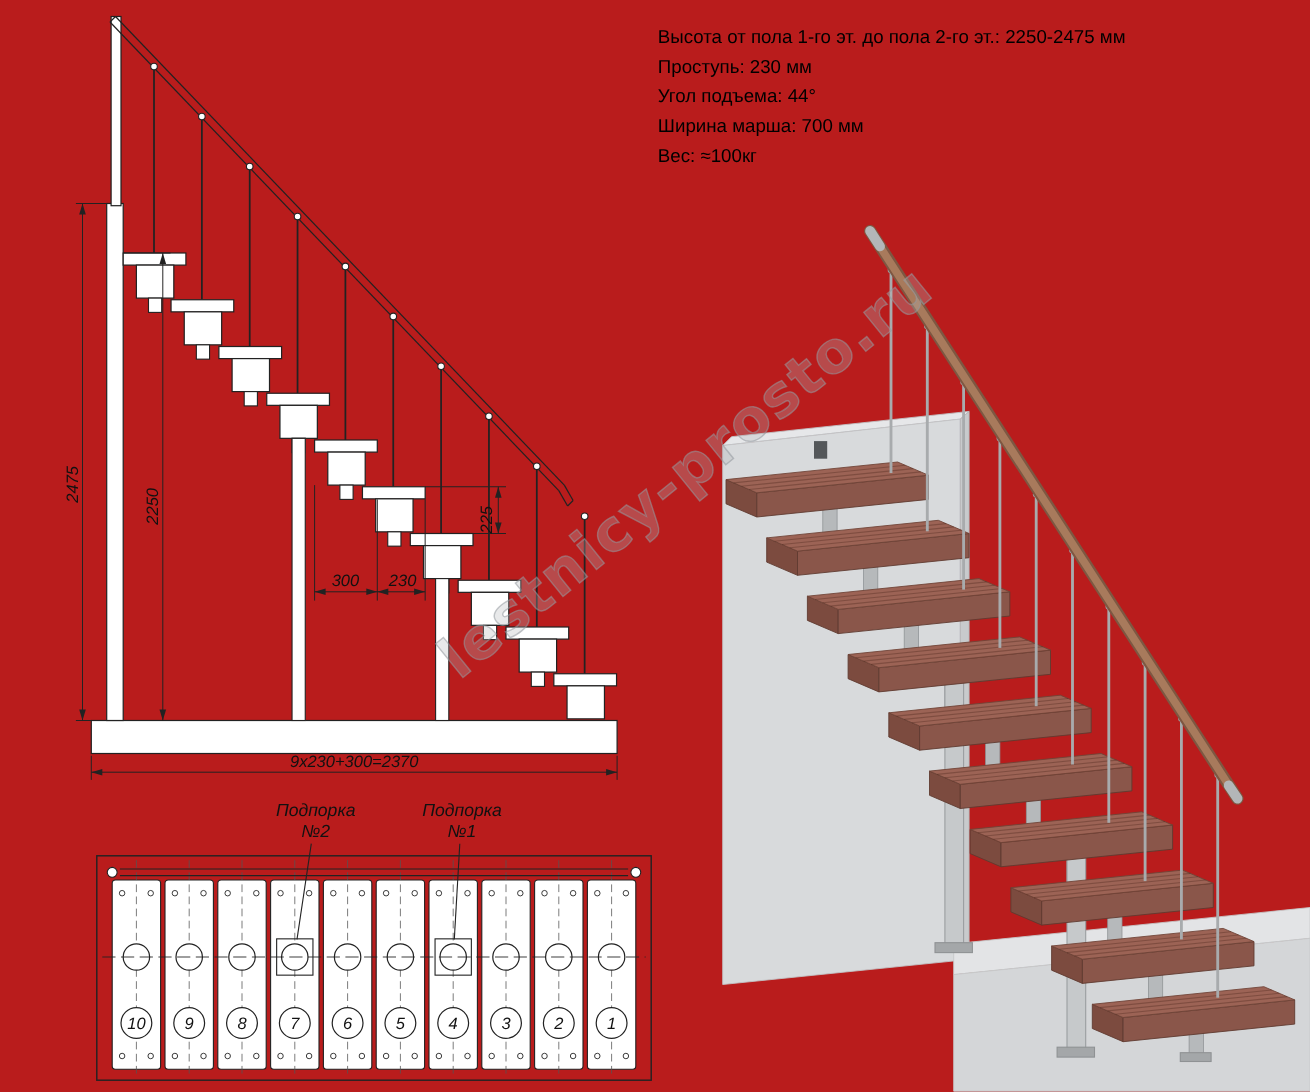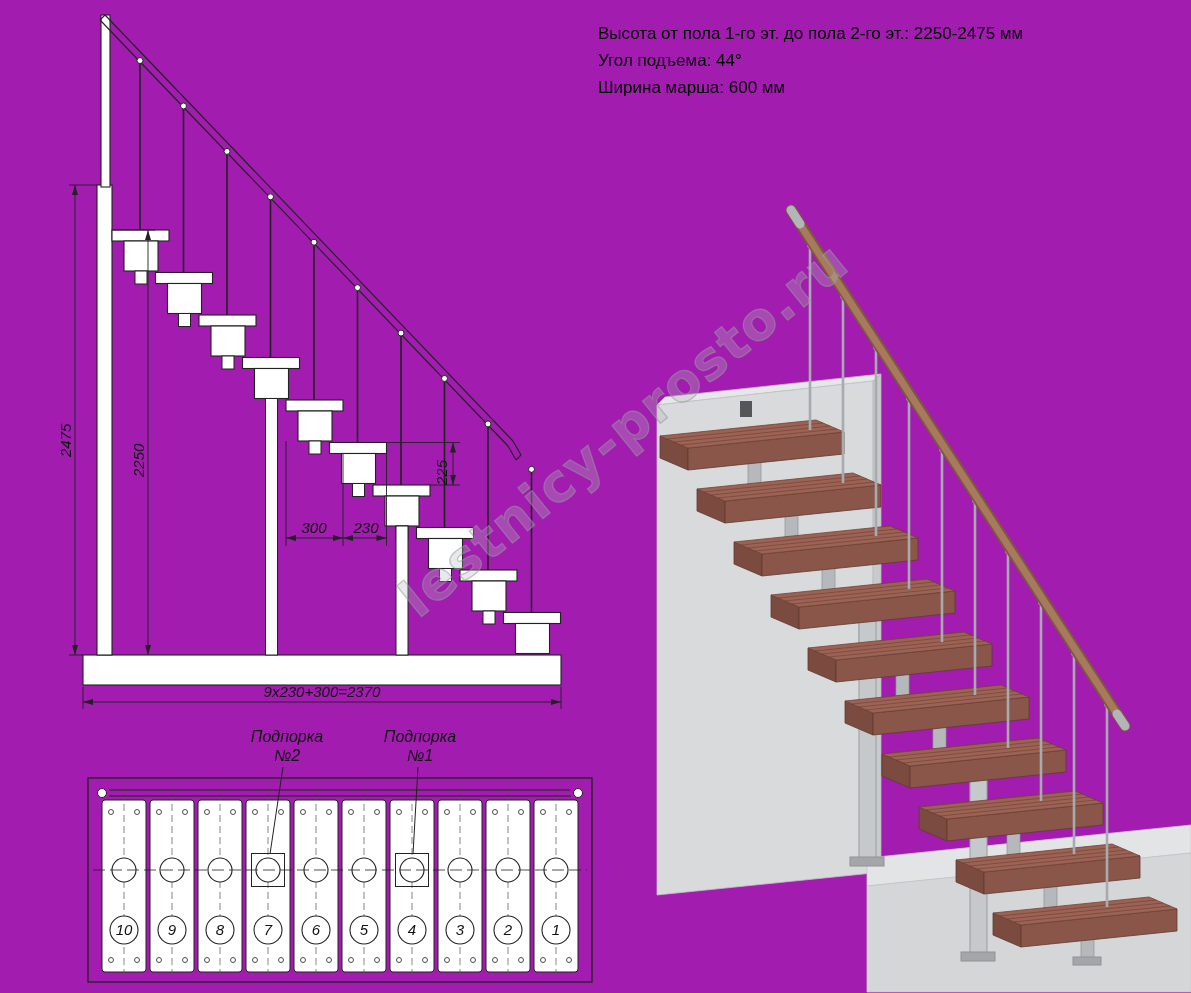--- a/index.html
+++ b/index.html
@@ -1,19 +1,19 @@
 <!DOCTYPE html>
 <html><head>
 <meta charset="utf-8">
 <style>
   *{margin:0;padding:0;box-sizing:border-box}
   html,body{background:#fff}
   body{width:1191px;height:993px;position:relative;overflow:hidden;
        font-family:"Liberation Sans","DejaVu Sans",sans-serif;color:#000}
-  .canvas{position:absolute;inset:0;background:#a21caf}
+  .canvas{position:absolute;inset:0;background:#b91c1c}
   .specs{position:absolute;left:598px;top:20px;font-size:17px;line-height:27px;white-space:nowrap}
   svg{position:absolute;overflow:visible}
   #elevation{left:55px;top:5px}
   #plan{left:85px;top:712px}
   #render3d{left:605px;top:205px}
   svg text{font-family:"Liberation Sans","DejaVu Sans",sans-serif}
   .watermark{
     position:absolute;left:388px;top:582px;
     transform:rotate(-39deg);transform-origin:0 0;
     font-family:"DejaVu Sans",sans-serif;font-weight:bold;font-size:52px;
@@ -22,22 +22,24 @@
     -webkit-text-stroke:1.3px rgba(148,153,158,0.55);
     pointer-events:none;z-index:10}
 </style>
 </head>
 <body>
 
 <div class="canvas">
 
   <div class="specs">
     <div>Высота от пола 1-го эт. до пола 2-го эт.: 2250-2475 мм</div>
+    <div>Проступь: 230 мм</div>
     <div>Угол подъема: 44°</div>
-    <div>Ширина марша: 600 мм</div>
+    <div>Ширина марша: 700 мм</div>
+    <div>Вес: ≈100кг</div>
   </div>
 
   <svg id="elevation" viewBox="0 0 520 715" width="520" height="715">
     <g stroke="#222" fill="#fff" stroke-width="1.1">
       <rect x="28" y="650" width="478" height="30"></rect>
       <rect x="42" y="180" width="15" height="470"></rect>
       <rect x="46" y="10" width="9" height="172"></rect>
       <line x1="50" y1="10" x2="458" y2="436"></line>
       <line x1="45" y1="15" x2="453" y2="441"></line>
       <line x1="50" y1="10" x2="45" y2="15"></line>

